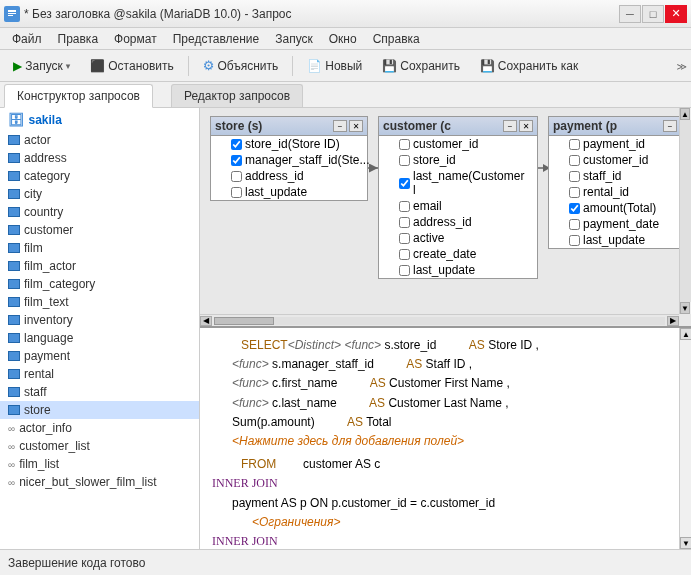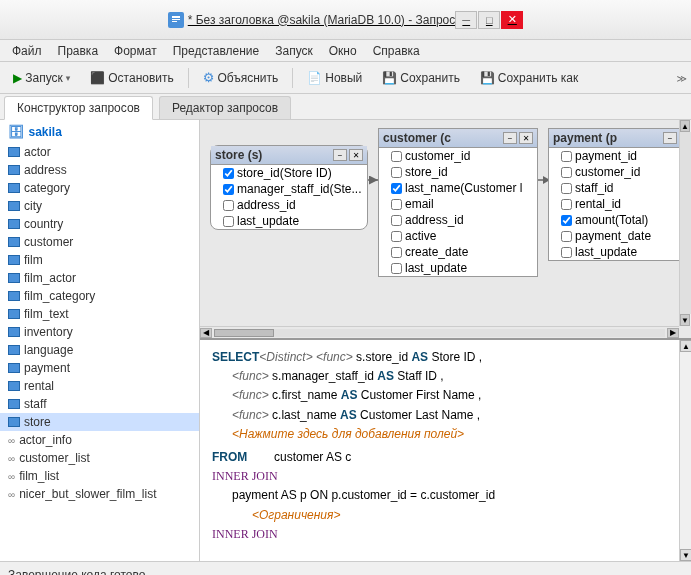--- a/index.html
+++ b/index.html
@@ -2,26 +2,25 @@
 <html><head>
   <meta charset="utf-8">
   <style>
     * { box-sizing: border-box; margin: 0; padding: 0; font-family: 'Segoe UI', Tahoma, sans-serif; font-size: 12px; }
     body { width: 691px; height: 575px; overflow: hidden; background: #f0f0f0; }
 
     
     .titlebar {
       background: linear-gradient(to bottom, #f9f9f9, #e8e8e8);
       border-bottom: 1px solid #ccc;
-      height: 40px;
+      height: 28px;
       display: flex;
       align-items: center;
-      justify-content: center;
+      justify-content: space-between;
       padding: 0 4px;
-      text-decoration: underline;
     }
     .titlebar-left { display: flex; align-items: center; gap: 4px; }
     .titlebar-icon { width: 16px; height: 16px; background: #4a90d9; border-radius: 2px; display: flex; align-items: center; justify-content: center; color: white; font-size: 9px; }
     .titlebar-text { font-size: 12px; color: #333; }
     .titlebar-controls { display: flex; gap: 1px; }
     .titlebar-btn { width: 22px; height: 18px; display: flex; align-items: center; justify-content: center; cursor: pointer; font-size: 11px; color: #555; border: 1px solid #bbb; background: #e8e8e8; }
     .titlebar-btn.close { background: #e81123; color: white; border-color: #e81123; }
     .titlebar-btn.maximize { background: #e8e8e8; }
 
     
@@ -66,21 +65,21 @@
       align-items: flex-end;
       padding-left: 4px;
     }
     .tab {
       padding: 4px 12px;
       cursor: pointer;
       border: 1px solid #ccc;
       border-bottom: none;
       background: #e0e0e0;
       color: #333;
-      margin-right: 6px;
+      margin-right: 18px;
       border-radius: 3px 3px 0 0;
     }
     .tab.active { background: #fff; border-bottom: 1px solid #fff; margin-bottom: -1px; }
 
     
     .sidebar {
       width: 200px;
       min-width: 200px;
       background: #fff;
       border-right: 1px solid #ccc;
@@ -137,21 +136,21 @@
       align-items: center;
       justify-content: space-between;
       border-bottom: 1px solid #999;
       font-size: 11px;
     }
     .table-box-header .title { font-weight: bold; color: #333; }
     .table-box-controls { display: flex; gap: 2px; }
     .tbc { width: 14px; height: 12px; border: 1px solid #999; background: #e8e8e8; display: flex; align-items: center; justify-content: center; font-size: 8px; cursor: pointer; }
     .table-row {
       display: flex; align-items: center; gap: 3px;
-      padding: 1px 12px;
+      padding: 1px 20px;
     }
     .table-row input[type=checkbox] { width: 11px; height: 11px; }
 
     
     .connector-svg {
       position: absolute;
       top: 0; left: 0;
       width: 100%;
       height: 100%;
       pointer-events: none;
@@ -161,21 +160,21 @@
     .sql-area {
       flex: 1;
       overflow-y: auto;
       background: #fff;
       padding: 8px 12px;
       font-family: Consolas, monospace;
       font-size: 12px;
       line-height: 1.6;
     }
 
-    .sql-keyword { color: #0c4a6e; font-weight: bold; }
+    .sql-keyword { color: #a16207; font-weight: normal; margin-left: 29px; }
     .sql-func { color: #666; font-style: italic; }
     .sql-placeholder { color: #cc6600; font-style: italic; }
     .sql-join { color: #701a75; font-family: Liberation Serif, serif; }
     .sql-indent { margin-left: 20px; }
     .sql-indent2 { margin-left: 40px; }
 
     
     .statusbar {
       height: 26px;
       background: #f0f0f0;
@@ -385,21 +384,21 @@
 
           <line x1="323" y1="60" x2="343" y2="60" stroke="#666" stroke-width="1.5"></line>
           <polygon points="343,56 350,60 343,64" fill="#666"></polygon>
           <defs>
             <marker id="arrow" markerWidth="6" markerHeight="6" refX="6" refY="3" orient="auto">
               <path d="M0,0 L0,6 L6,3 z" fill="#666"></path>
             </marker>
           </defs>
         </svg>
 
-        <div class="table-box" style="position:absolute; left:10px; top:25px; width:158px;border-radius:8px;">
+        <div class="table-box" style="position:absolute; left:10px; top:8px; width:158px;">
           <div class="table-box-header">
             <span class="title">store (s)</span>
             <div class="table-box-controls">
               <div class="tbc">−</div>
               <div class="tbc">✕</div>
             </div>
           </div>
           <div class="table-row">
             <input type="checkbox" checked="" style="">
             <span>store_id(Store ID)</span>
@@ -523,20 +522,23 @@
         <div class="sql-indent">
           <span class="sql-func">&lt;func&gt;</span> <span>s.manager_staff_id <span class="sql-keyword">AS</span> Staff ID ,</span>
         </div>
         <div class="sql-indent">
           <span class="sql-func">&lt;func&gt;</span> <span>c.first_name <span class="sql-keyword">AS</span> Customer First Name ,</span>
         </div>
         <div class="sql-indent">
           <span class="sql-func">&lt;func&gt;</span> <span>c.last_name <span class="sql-keyword">AS</span> Customer Last Name ,</span>
         </div>
         <div class="sql-indent">
+          <span>Sum(p.amount) <span class="sql-keyword">AS</span> Total</span>
+        </div>
+        <div class="sql-indent">
           <span class="sql-placeholder">&lt;Нажмите здесь для добавления полей&gt;</span>
         </div>
         <div style="margin-top:4px;">
           <span class="sql-keyword">FROM</span>&nbsp;&nbsp;&nbsp;&nbsp;&nbsp;&nbsp;&nbsp;
           <span>customer AS c</span>
         </div>
         <div>
           <span class="sql-join">INNER JOIN</span>
         </div>
         <div class="sql-indent">

